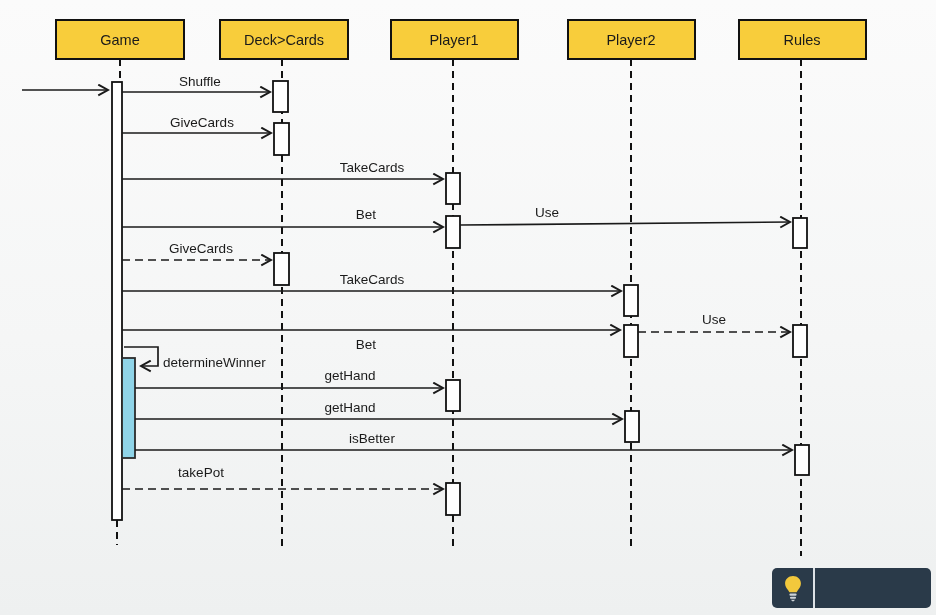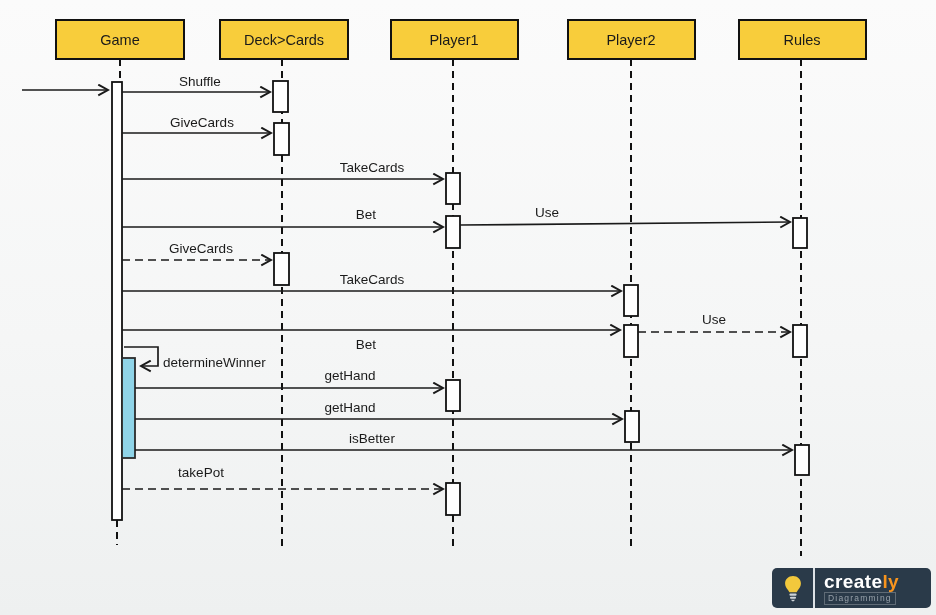--- a/index.html
+++ b/index.html
@@ -145,20 +145,16 @@
 
 <div class="watermark">
   <div class="wm-icon">
     <svg width="20" height="27" viewBox="0 0 24 32">
       <path d="M12,1 C17.5,1 21.5,5 21.5,10 C21.5,13.6 19.5,15.8 18,17.8 L16.3,20.5 L7.7,20.5 L6,17.8 C4.5,15.8 2.5,13.6 2.5,10 C2.5,5 6.5,1 12,1 Z" fill="#f2c83c"></path>
       <rect x="7.7" y="22" width="8.6" height="2.6" rx="1.2" fill="#cfd4d8"></rect>
       <rect x="8.4" y="25.8" width="7.2" height="2.4" rx="1.1" fill="#cfd4d8"></rect>
       <path d="M9.6,29.4 L14.4,29.4 L13,31.2 L11,31.2 Z" fill="#cfd4d8"></path>
     </svg>
   </div>
-  <div class="wm-text">
-    <div class="wm-brand"><span>create</span><span class="accent">ly</span></div>
-    <div class="wm-tagline">Diagramming</div>
-  </div>
 </div>
 
 
 
 
 </body></html>

